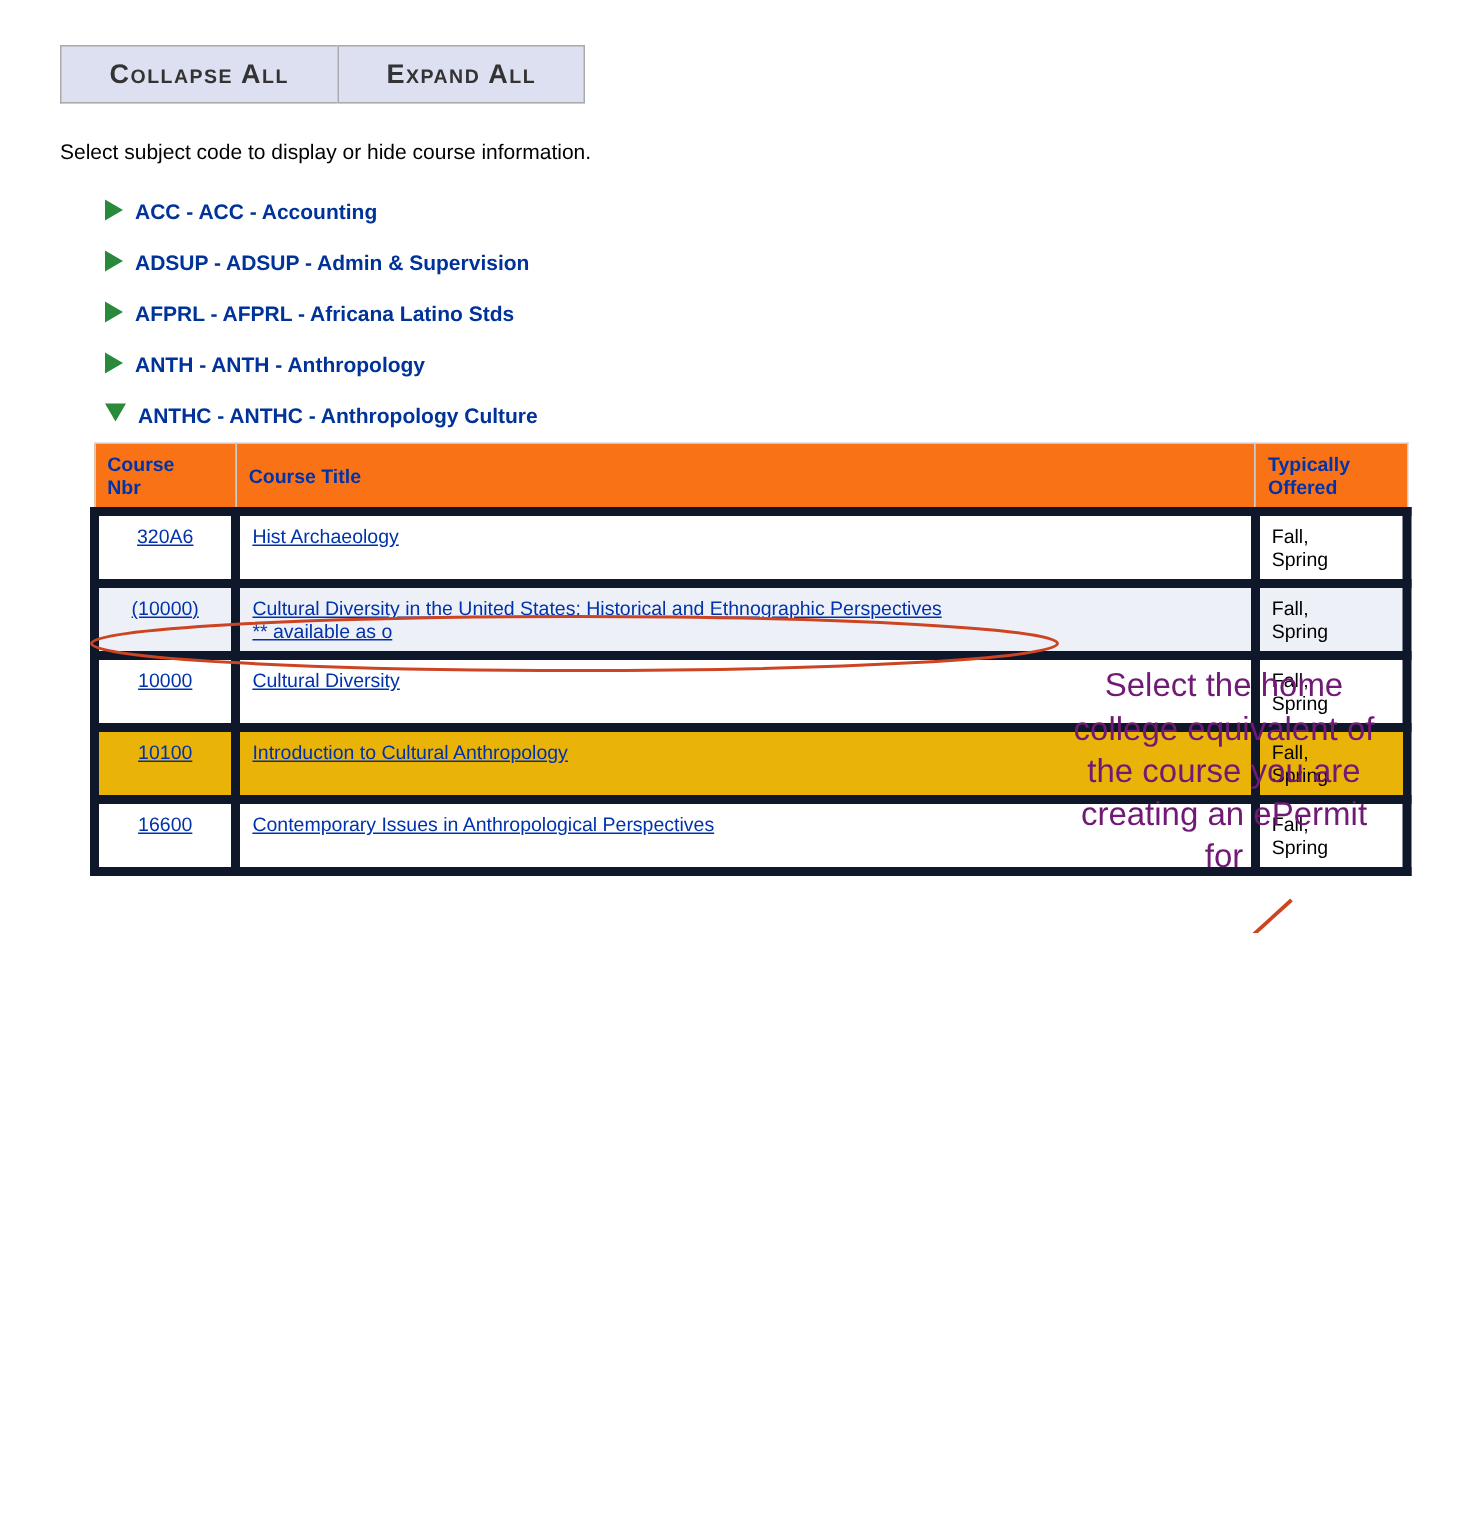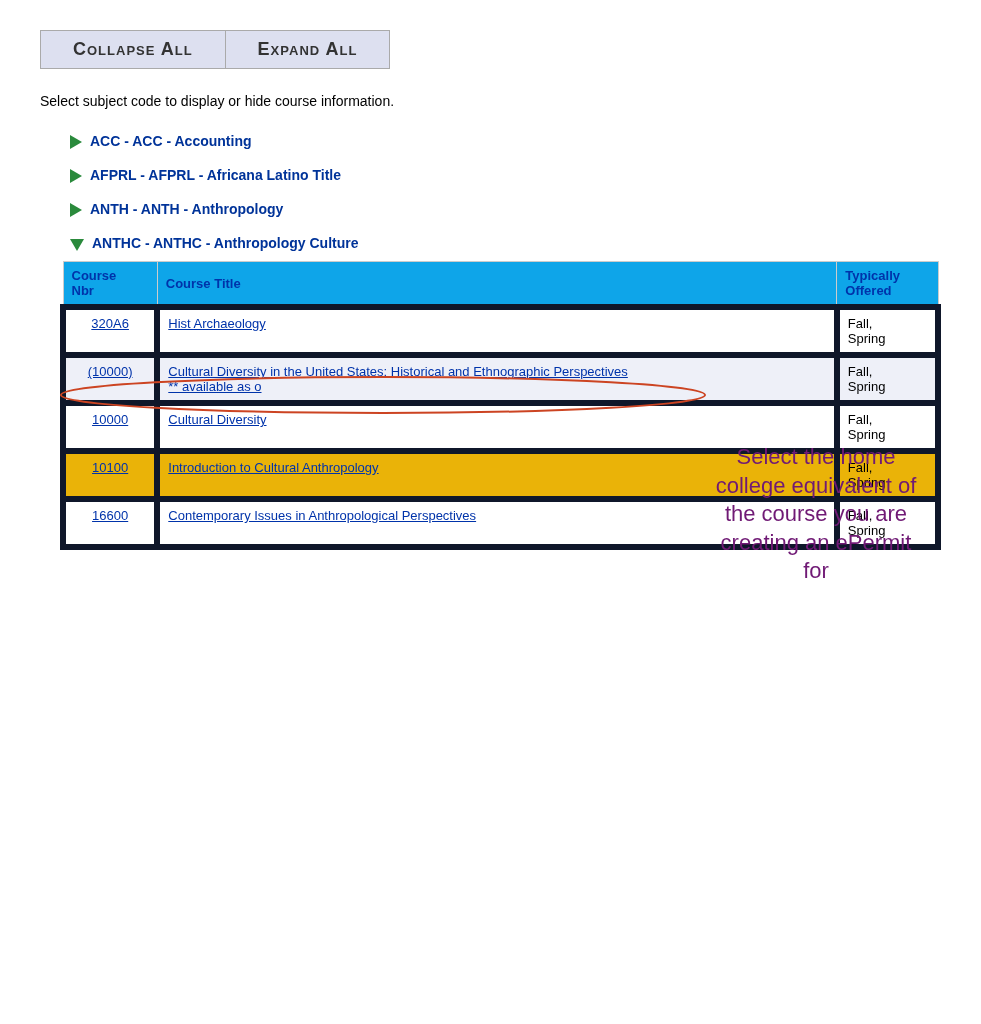--- a/index.html
+++ b/index.html
@@ -43,21 +43,21 @@
     .subject-list {
       list-style: none;
     }
 
     .subject-item {
       margin-bottom: 18px;
     }
 
     .subject-header {
       display: flex;
-      align-items: flex-end;
+      align-items: flex-start;
       gap: 8px;
       cursor: pointer;
       font-weight: bold;
       color: #003399;
       font-size: 14px;
       padding-left: 30px;
     }
 
     .triangle-right {
       width: 0;
@@ -81,21 +81,21 @@
 
     .course-table {
       width: 100%;
       border-collapse: collapse;
       margin-top: 10px;
       margin-left: 20px;
       width: calc(100% - 20px);
     }
 
     .course-table th {
-      background: #0ea5e9;
+      background: #f97316;
       color: #0033aa;
       font-weight: bold;
       padding: 6px 8px;
       border: 1px solid #ccc;
       text-align: left;
       font-size: 13px;
     }
 
     .course-table td {
       padding: 6px 8px;
@@ -164,25 +164,31 @@
     <ul class="subject-list">
 
       <li class="subject-item">
         <div class="subject-header">
           <span class="triangle-right"></span>
           <span>ACC - ACC - Accounting</span>
         </div>
       </li>
 
 
-
-      <li class="subject-item">
-        <div class="subject-header">
-          <span class="triangle-right"></span>
-          <span>AFPRL - AFPRL - Africana Latino Title</span>
+      <li class="subject-item">
+        <div class="subject-header">
+          <span class="triangle-right"></span>
+          <span>ADSUP - ADSUP - Admin &amp; Supervision</span>
+        </div>
+      </li>
+
+      <li class="subject-item">
+        <div class="subject-header">
+          <span class="triangle-right"></span>
+          <span>AFPRL - AFPRL - Africana Latino Stds</span>
         </div>
       </li>
 
       <li class="subject-item">
         <div class="subject-header">
           <span class="triangle-right"></span>
           <span>ANTH - ANTH - Anthropology</span>
         </div>
       </li>
 

